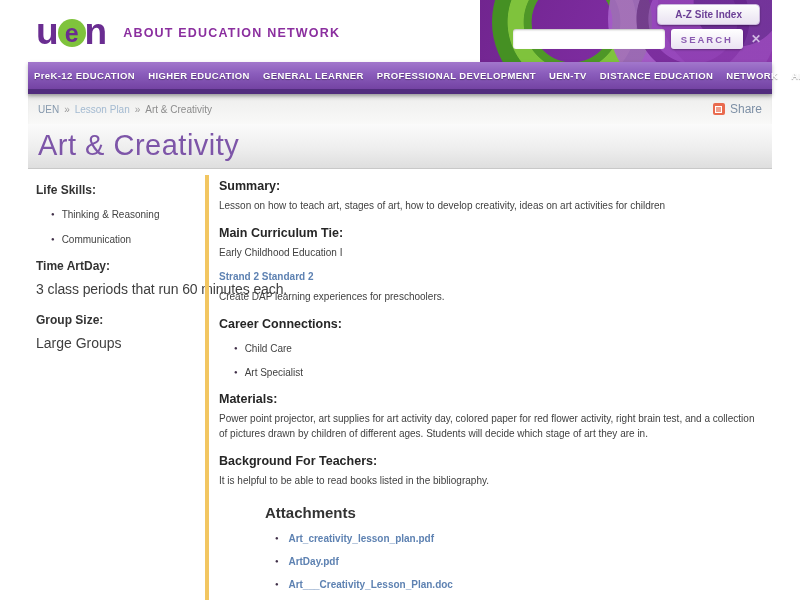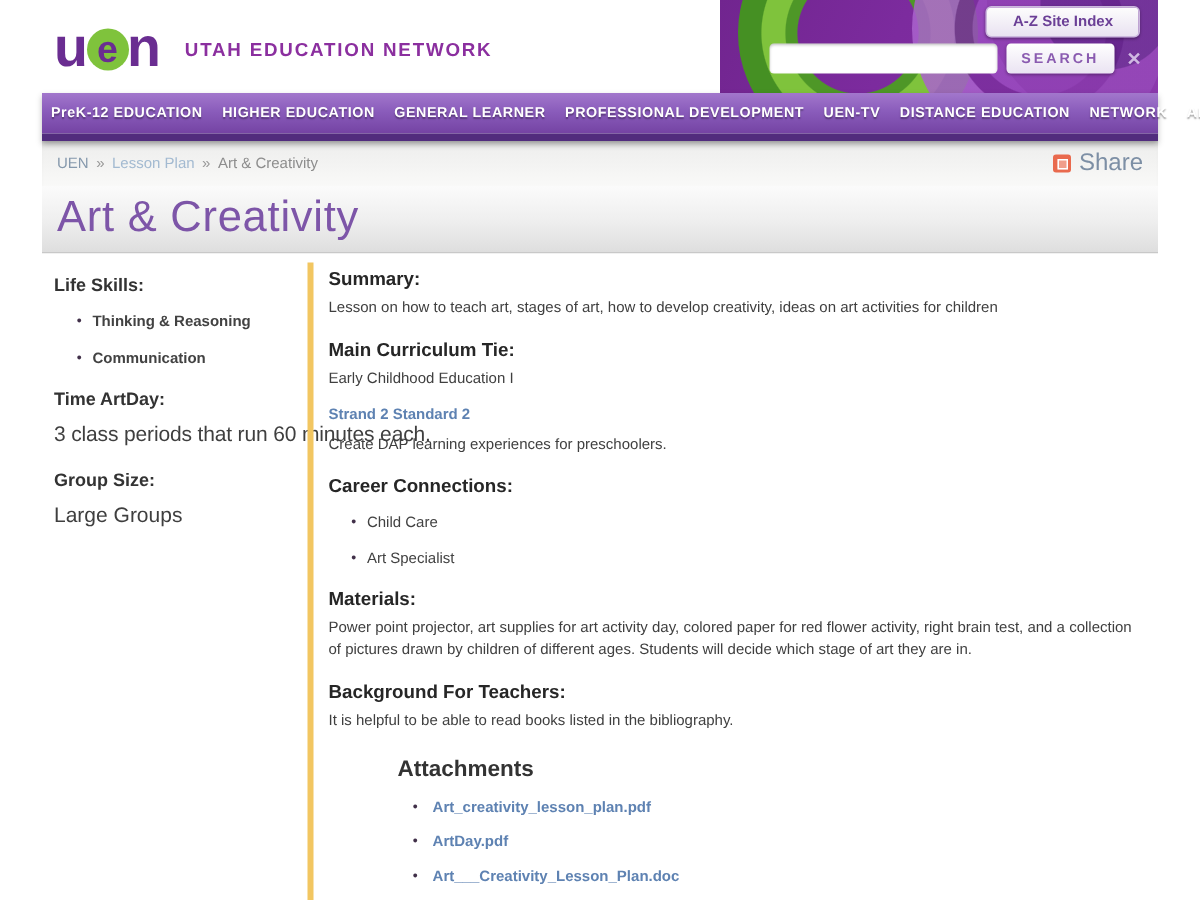--- a/index.html
+++ b/index.html
@@ -92,21 +92,21 @@
   .crumb-link { color: #8699ad; text-decoration: none; cursor: pointer; }
   .crumb-link.lighter { color: #a3bad1; }
   .crumb-sep { color: #9a9a9a; margin: 0 5px; }
   .crumb-current { color: #8d8d8d; }
   .share-box { margin-left: auto; display: flex; align-items: center; gap: 5px; cursor: pointer; }
   .share-icon {
     width: 12px; height: 12px; border-radius: 2px; background: #e96a4e;
     display: flex; align-items: center; justify-content: center;
   }
   .share-icon::after { content: ""; width: 5px; height: 5px; border: 1px solid #ffffff; background: rgba(255,255,255,.35); }
-  .share-label { color: #7d8fa5; font-size: 16px; text-align: right; }
+  .share-label { color: #7d8fa5; font-size: 12px; text-align: right; }
 
   
   .title-band {
     padding: 6px 10px 8px;
     background: linear-gradient(#fbfbfb 0%, #eeeeee 55%, #dedede 100%);
     border-bottom: 1px solid #c8c8c8;
   }
   .page-title {
     margin: 0; font-size: 29px; font-weight: normal; line-height: 1.05;
     color: #7d55a8; letter-spacing: .5px;
@@ -123,21 +123,21 @@
   .sidebar h3.sec { font-size: 12px; color: #333; margin: 10px 0 6px; }
   .sidebar h3.sec.first { margin-top: 4px; }
 
   .body-text { font-size: 10px; color: #3f3f3f; line-height: 1.55; margin: 2px 0 6px; max-width: 560px; }
   .sidebar .body-text { font-size: 14px; margin: 0 0 12px; }
   .nowrap { white-space: nowrap; letter-spacing: -.1px; }
 
   ul.dots { list-style: none; margin: 12px 0 14px; padding: 0 0 0 15px; }
   ul.dots li { font-size: 10px; color: #424242; margin-bottom: 13px; }
   ul.dots li::before { content: "●"; font-size: 6px; color: #413049; margin-right: 7px; vertical-align: 2px; }
-  .sidebar ul.dots li { margin-bottom: 14px; font-weight: bold; }
+  .sidebar ul.dots li { margin-bottom: 14px; }
 
   .text-link { color: #5e82b2; font-weight: bold; font-size: 10px; text-decoration: none; cursor: pointer; }
   .std-link-row { margin: 4px 0 5px; }
 
   .attachments { margin: 16px 0 0 46px; }
   .attach-heading { font-size: 15px; font-weight: bold; color: #333; margin: 0 0 12px; }
   .attachments ul.dots { margin: 0; padding-left: 10px; }
   .attachments ul.dots li { margin-bottom: 12px; }
 </style>
 </head>
@@ -148,21 +148,21 @@
   <div class="header">
     <div class="header-art">
       <div class="circle c-green"></div>
       <div class="circle c-purple1"></div>
       <div class="circle c-purple2"></div>
     </div>
     <div class="logo">
       <span class="logo-letter">u</span>
       <span class="logo-e">e</span>
       <span class="logo-letter">n</span>
-      <span class="brand">UTAH EDUCATION NETWORK</span>
+      <span class="brand">ABOUT EDUCATION NETWORK</span>
     </div>
     <button class="az-button">A-Z Site Index</button>
     <div class="search-row">
       <input class="search-input" type="text" style="">
       <button class="search-button">SEARCH</button>
       <span class="close-x">✕</span>
     </div>
   </div>
 
   <div class="nav">

